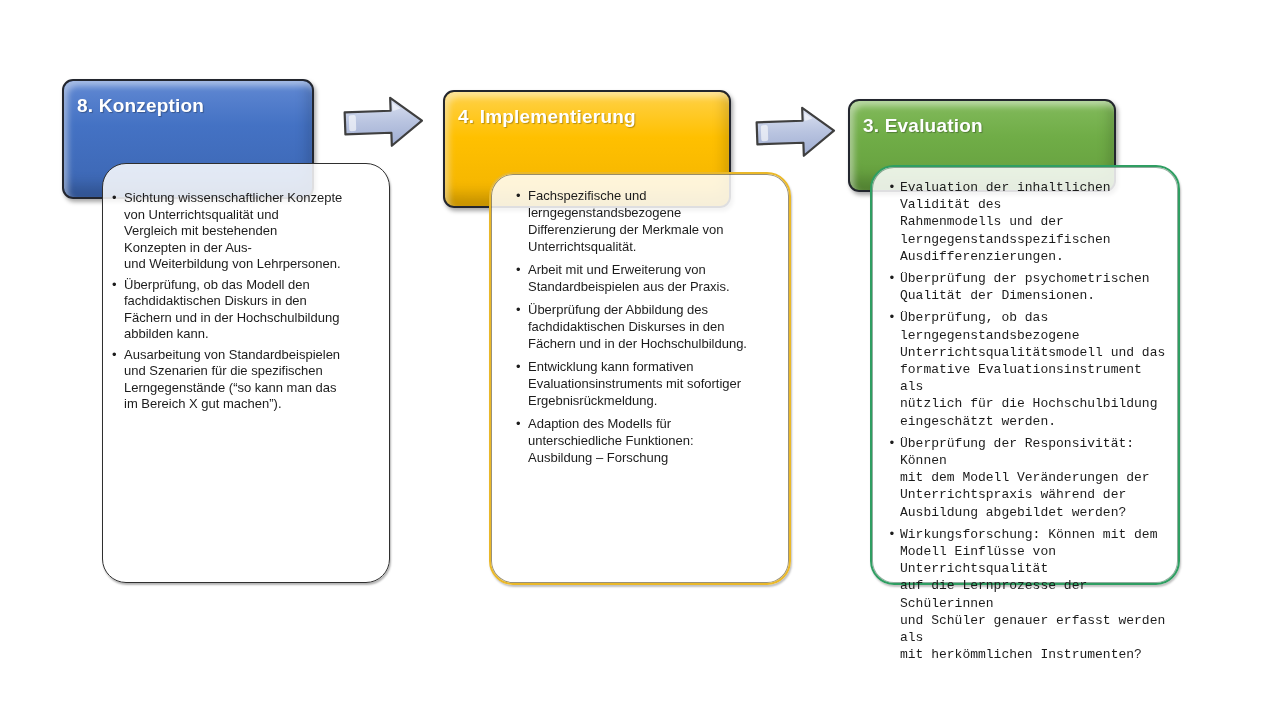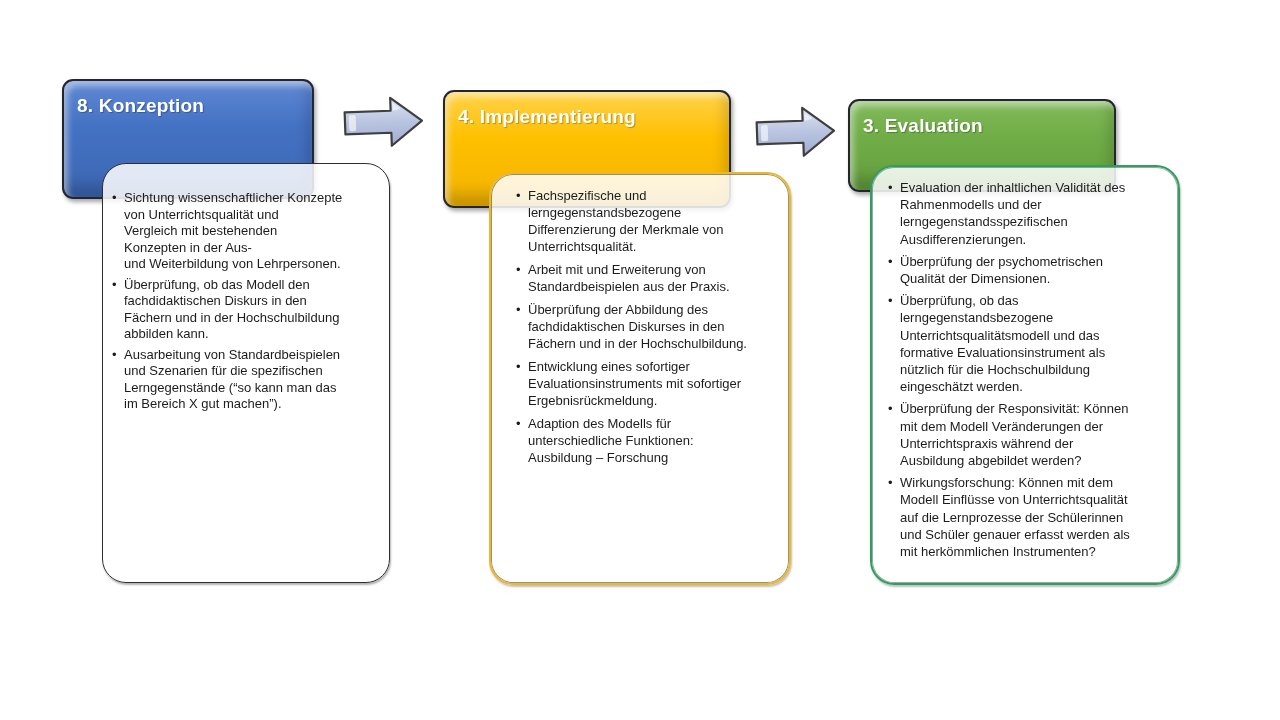--- a/index.html
+++ b/index.html
@@ -40,21 +40,21 @@
   .bdy-2 { left:489px; top:172px; width:302px; height:413px;
     border:2.2px solid #eab829;
     box-shadow:inset 0 0 0 1px rgba(70,55,10,0.55), 1px 2px 2px rgba(0,0,0,0.25); }
   .bdy-3 { left:870px; top:165px; width:310px; height:420px;
     border:2.2px solid #2f9e62;
     box-shadow:inset 0 0 0 1px rgba(15,70,40,0.45), 1px 2px 2px rgba(0,0,0,0.25); }
 
   .phase-body ul { list-style:none; margin:0; }
   .bdy-1 ul { padding:26px 8px 0 21px; }
   .bdy-2 ul { padding:13px 8px 0 37px; }
-  .bdy-3 ul { padding:12px 5px 0 28px; }
+  .bdy-3 ul { padding:12px 5px 0 28px;font-family:Liberation Mono, monospace; }
 
   .phase-body li {
     position:relative; white-space:pre-line;
     font-size:13px; color:#1c1c1c;
   }
   .bdy-1 li { line-height:16.5px; margin-bottom:4px; }
   .bdy-2 li { line-height:17px;   margin-bottom:6px; }
   .bdy-3 li { line-height:17.2px; margin-bottom:5px; }
   .phase-body li::before {
     content:"\2022"; position:absolute; left:-12px; top:0;
@@ -112,21 +112,21 @@
     <ul>
       <li>Fachspezifische und
 lerngegenstandsbezogene
 Differenzierung der Merkmale von
 Unterrichtsqualität.</li>
       <li>Arbeit mit und Erweiterung von
 Standardbeispielen aus der Praxis.</li>
       <li>Überprüfung der Abbildung des
 fachdidaktischen Diskurses in den
 Fächern und in der Hochschulbildung.</li>
-      <li>Entwicklung eines sofortiger
+      <li>Entwicklung kann formativen
 Evaluationsinstruments mit sofortiger
 Ergebnisrückmeldung.</li>
       <li>Adaption des Modells für
 unterschiedliche Funktionen:
 Ausbildung – Forschung</li>
     </ul>
   </div>
 
   <svg class="flow-arrow arr-2" width="82" height="54" viewBox="0 0 82 54">
     <defs>

